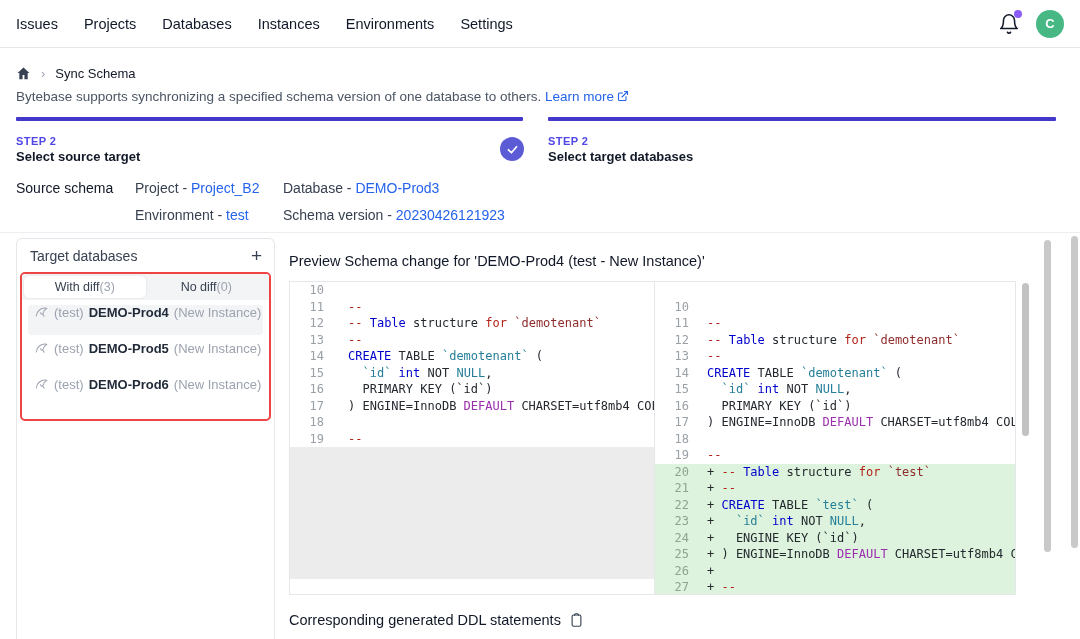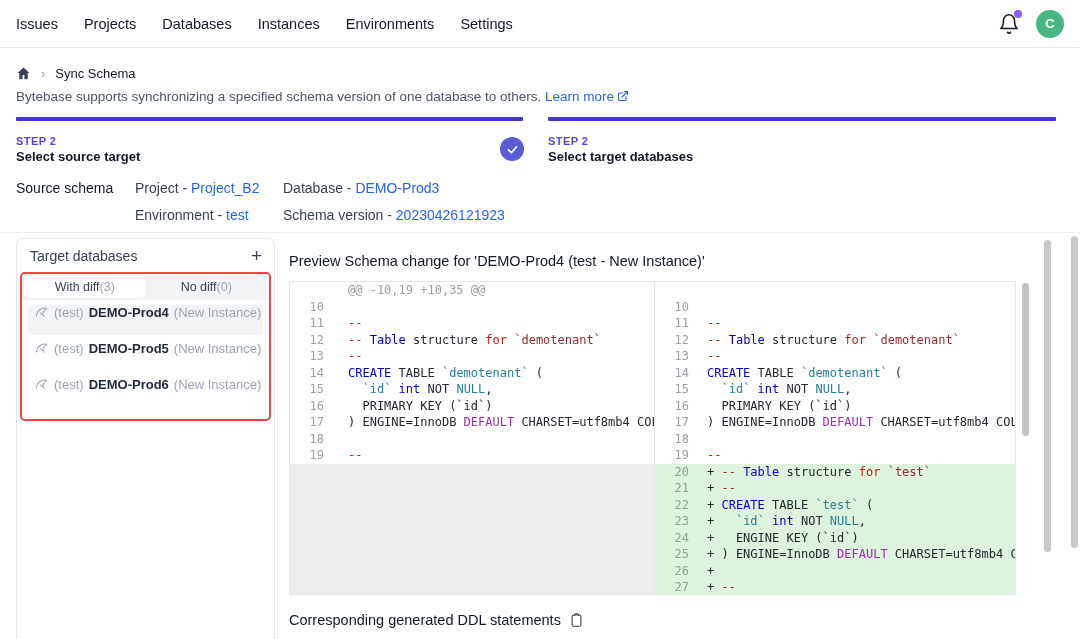--- a/index.html
+++ b/index.html
@@ -222,21 +222,20 @@
           <span class="db-dim">(New Instance)</span>
         </div>
       </div>
     </div>
   </div>
 
   <div class="preview-title">Preview Schema change for 'DEMO-Prod4 (test - New Instance)'</div>
 
   <div class="editor">
     <div class="pane pane-left" id="pane-left">
-        <div class="drow"><span class="gut"></span><span class="code"><span style="color: rgb(158, 158, 158);">@@ -10,19 +10,35 @@</span></span></div>
         <div class="drow"><span class="gut">10</span><span class="code"></span></div>
         <div class="drow"><span class="gut">11</span><span class="code"><span style="color: rgb(180, 35, 24);">--</span></span></div>
         <div class="drow"><span class="gut">12</span><span class="code"><span style="color: rgb(180, 35, 24);">-- </span><span style="color: rgb(0, 0, 204);">Table</span><span style="color: rgb(36, 41, 47);"> structure </span><span style="color: rgb(180, 35, 24);">for</span><span style="color: rgb(36, 41, 47);"> </span><span style="color: rgb(143, 44, 44);">`demotenant`</span></span></div>
         <div class="drow"><span class="gut">13</span><span class="code"><span style="color: rgb(180, 35, 24);">--</span></span></div>
         <div class="drow"><span class="gut">14</span><span class="code"><span style="color: rgb(0, 0, 204);">CREATE</span><span style="color: rgb(36, 41, 47);"> TABLE </span><span style="color: rgb(38, 127, 153);">`demotenant`</span><span style="color: rgb(36, 41, 47);"> (</span></span></div>
         <div class="drow"><span class="gut">15</span><span class="code"><span style="color: rgb(36, 41, 47);">  </span><span style="color: rgb(38, 127, 153);">`id`</span><span style="color: rgb(36, 41, 47);"> </span><span style="color: rgb(0, 0, 204);">int</span><span style="color: rgb(36, 41, 47);"> NOT </span><span style="color: rgb(38, 127, 153);">NULL</span><span style="color: rgb(36, 41, 47);">,</span></span></div>
         <div class="drow"><span class="gut">16</span><span class="code"><span style="color: rgb(36, 41, 47);">  PRIMARY KEY (`id`)</span></span></div>
         <div class="drow"><span class="gut">17</span><span class="code"><span style="color: rgb(36, 41, 47);">) ENGINE=InnoDB </span><span style="color: rgb(155, 47, 174);">DEFAULT</span><span style="color: rgb(36, 41, 47);"> CHARSET=utf8mb4 COLLAT</span></span></div>
         <div class="drow"><span class="gut">18</span><span class="code"></span></div>
         <div class="drow"><span class="gut">19</span><span class="code"><span style="color: rgb(180, 35, 24);">--</span></span></div>

